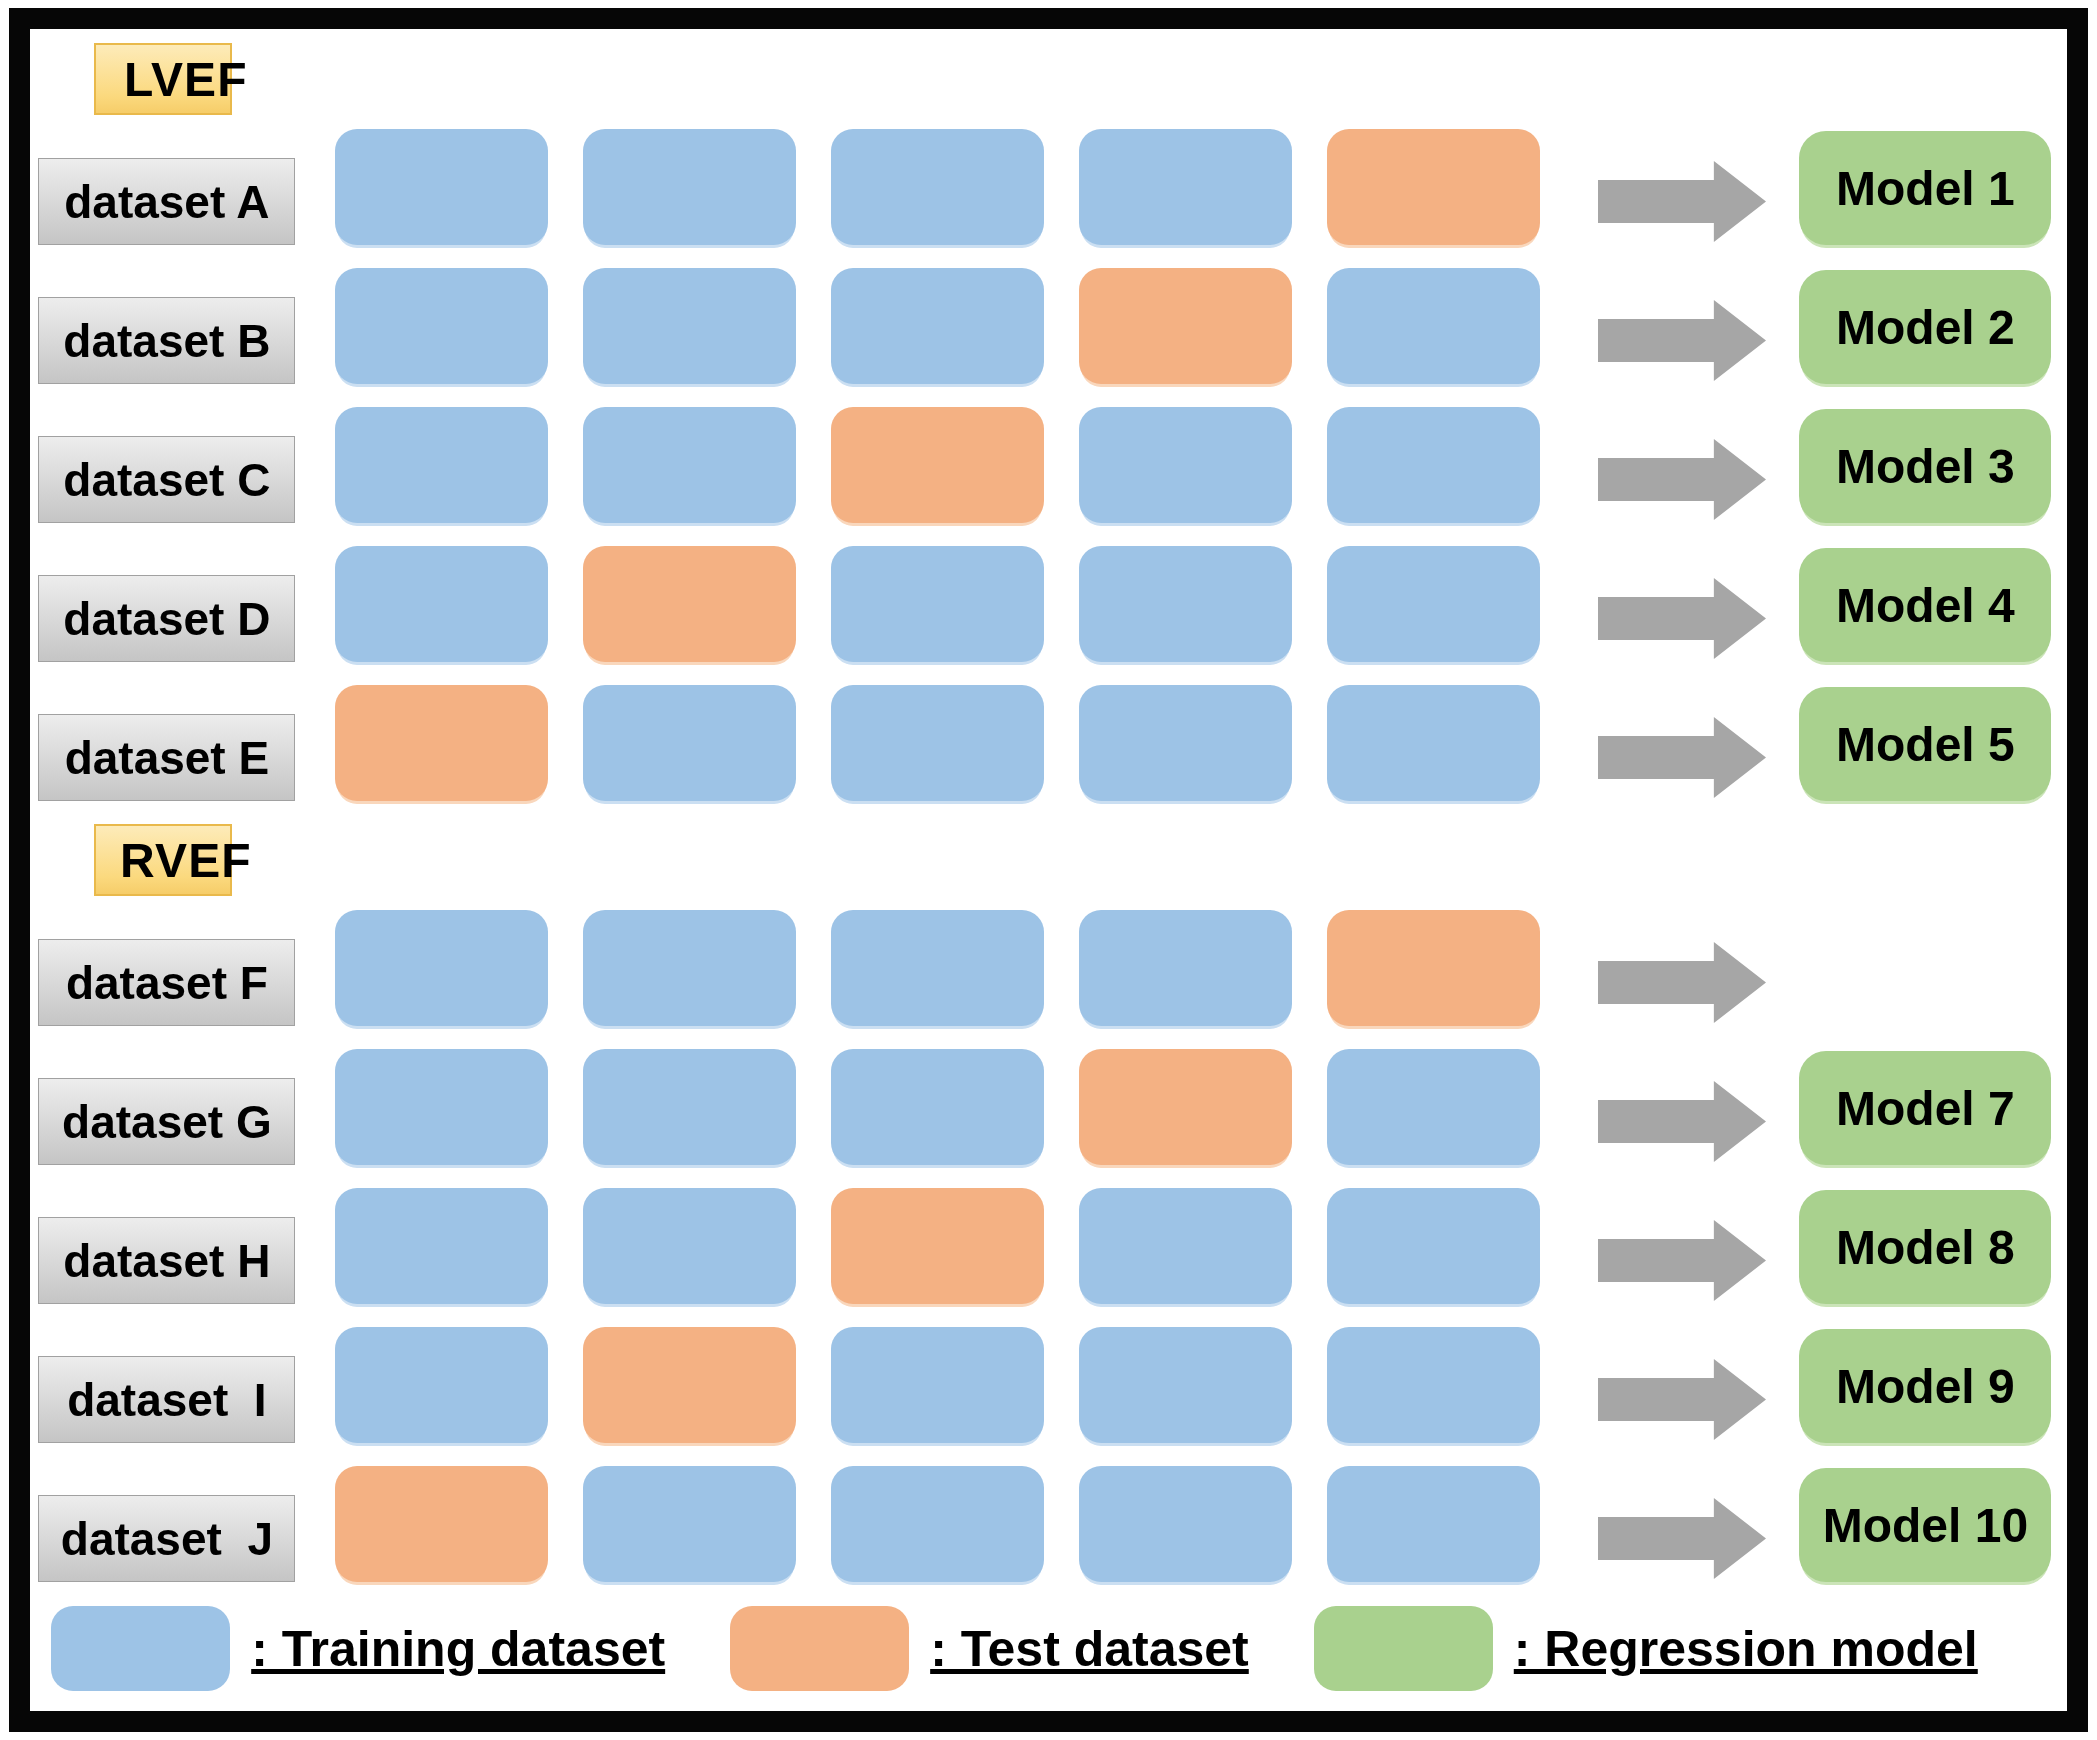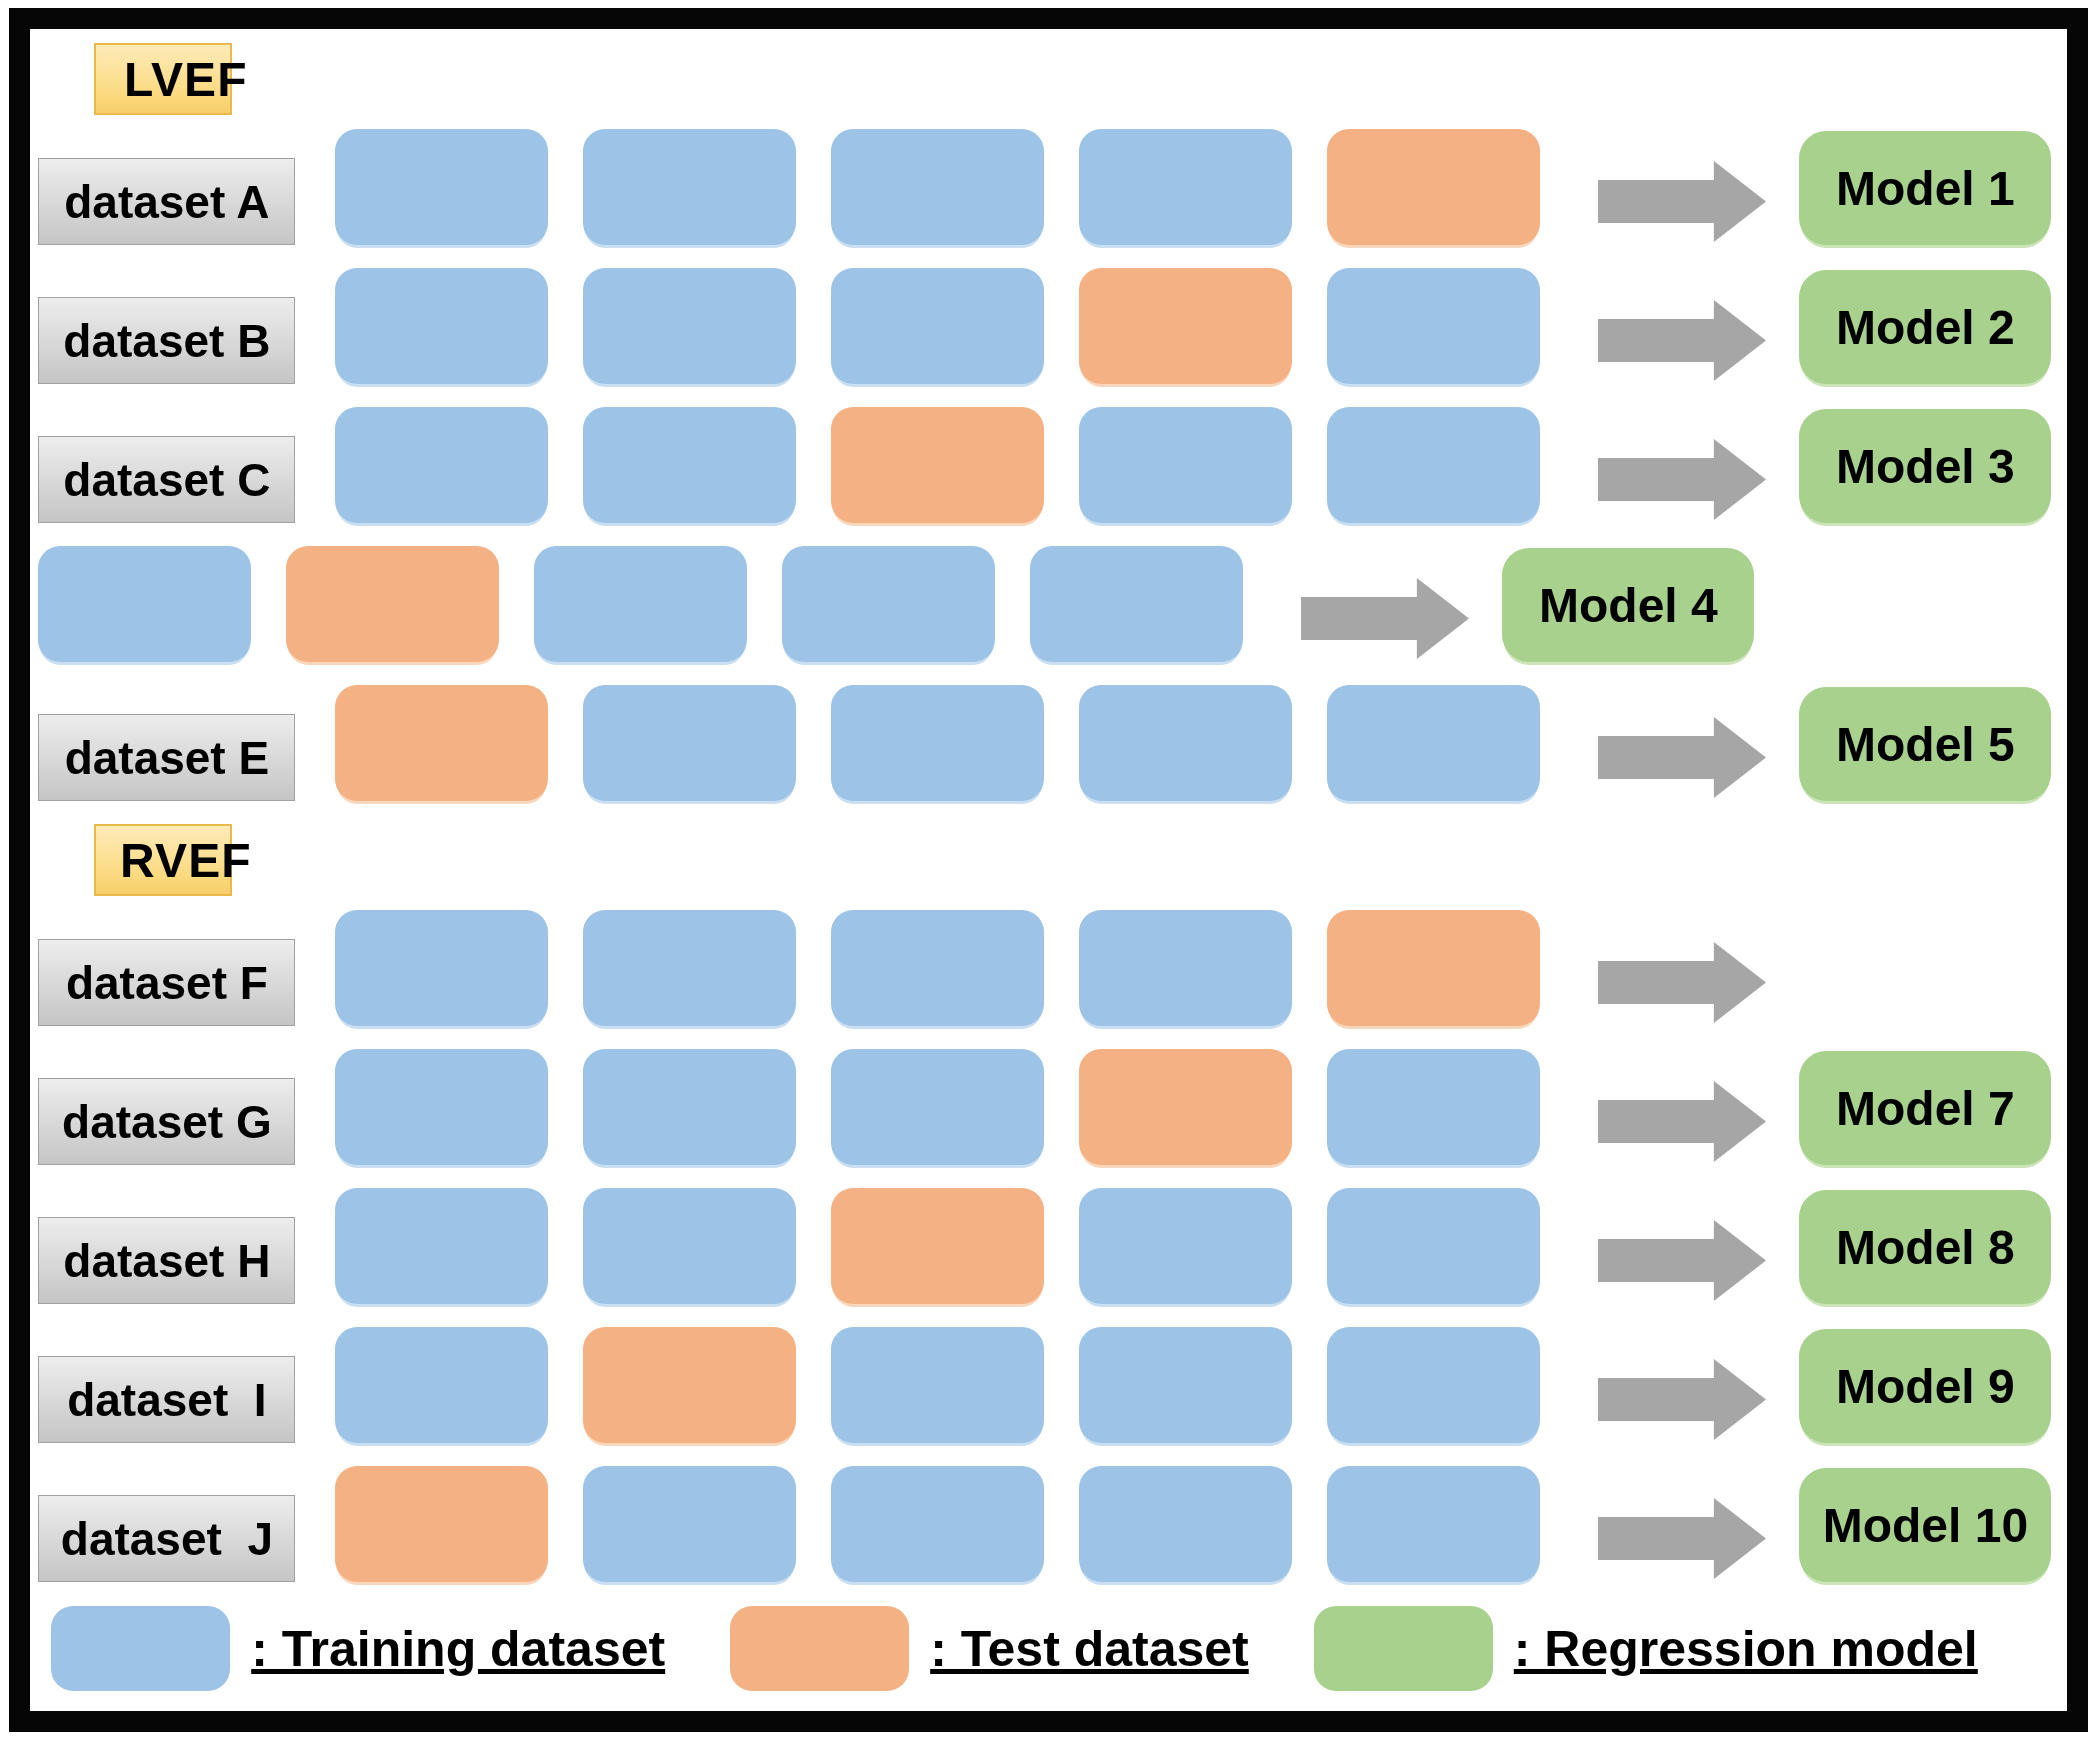--- a/index.html
+++ b/index.html
@@ -175,20 +175,21 @@
               <div class="cell cell-test"></div>
               <div class="cell cell-training"></div>
               <div class="cell cell-training"></div>
             </div>
             <svg class="arrow" viewBox="0 0 290 150">
               <polygon points="0,38 200,38 200,5 290,75 200,145 200,112 0,112" fill="currentColor"></polygon>
             </svg>
             <div class="model">Model 3</div>
           </div>
           <div class="drow">
+            <div class="dlabel">dataset D</div>
             <div class="cells">
               <div class="cell cell-training"></div>
               <div class="cell cell-test"></div>
               <div class="cell cell-training"></div>
               <div class="cell cell-training"></div>
               <div class="cell cell-training"></div>
             </div>
             <svg class="arrow" viewBox="0 0 290 150">
               <polygon points="0,38 200,38 200,5 290,75 200,145 200,112 0,112" fill="currentColor"></polygon>
             </svg>

